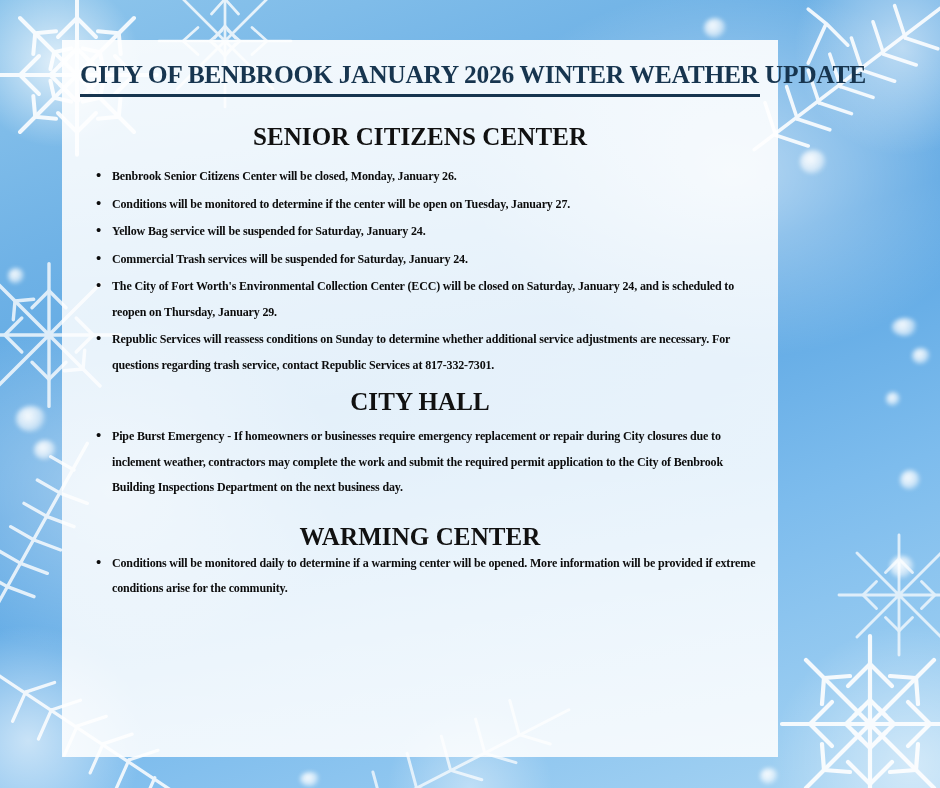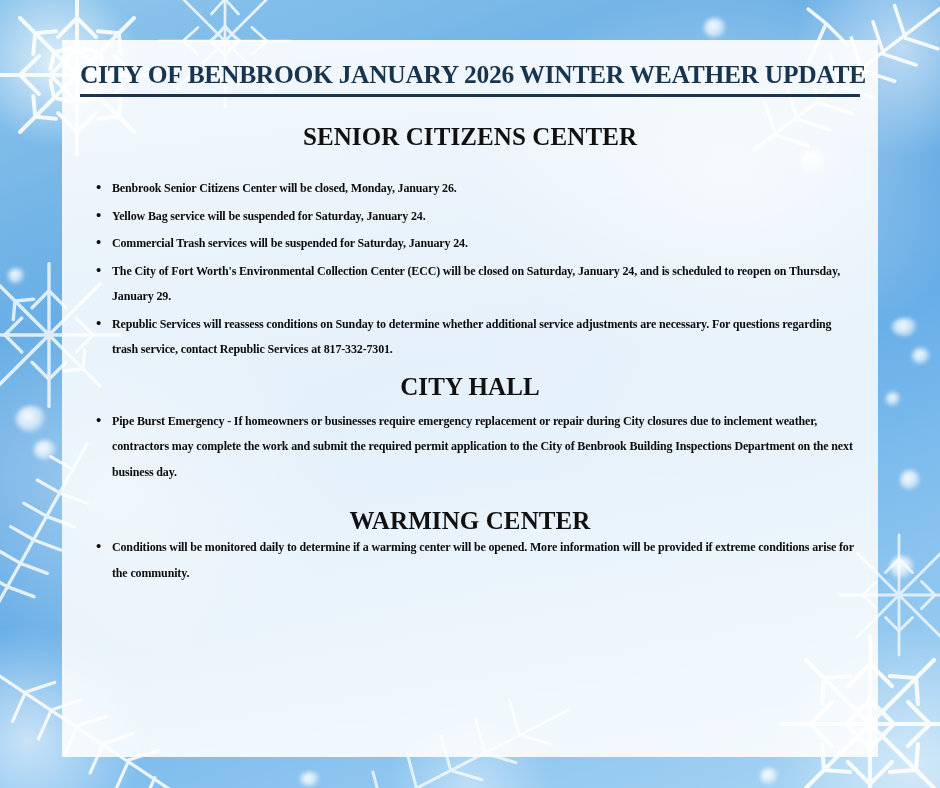--- a/index.html
+++ b/index.html
@@ -52,21 +52,21 @@
     position: absolute;
     opacity: 0.92;
   }
   .frost svg { display:block; }
 
   
   #panel {
     position: absolute;
     left: 62px;
     top: 40px;
-    width: 816px;
+    width: 716px;
     height: 717px;
     background: linear-gradient(180deg,
         rgba(255,255,255,0.90) 0%,
         rgba(255,255,255,0.86) 28%,
         rgba(255,255,255,0.83) 60%,
         rgba(255,255,255,0.88) 100%);
     box-sizing: border-box;
     padding: 14px 18px 17px 18px;
   }
 
@@ -84,21 +84,21 @@
   }
 
   .section-head {
     font-family: "Liberation Serif", "DejaVu Serif", serif;
     font-weight: bold;
     font-size: 25px;
     color: #111111;
     text-align: center;
     letter-spacing: 0.1px;
   }
-  .sh-senior   { margin-top: 26px; margin-bottom: 25px; }
+  .sh-senior   { margin-top: 26px; margin-bottom: 13px; }
   .sh-republic { margin-top: 24px; margin-bottom: 8px; }
   .sh-cityhall { margin-top: 10px; margin-bottom: 8px; }
   .sh-warming  { margin-top: 22px; }
 
   ul.bullets {
     list-style: none;
     margin: 0;
     padding: 0 0 0 16px;
   }
   ul.bullets li {
@@ -247,20 +247,21 @@
   <div class="bokeh" style="left:760px; top:768px; width:18px; height:16px;"></div>
   <div class="bokeh" style="left:300px; top:772px; width:20px; height:14px;"></div>
 
   <div id="panel">
 
     <div id="title">CITY OF BENBROOK JANUARY 2026 WINTER WEATHER UPDATE</div>
 
     <div class="section-head sh-senior">SENIOR CITIZENS CENTER</div>
     <ul class="bullets">
       <li>Benbrook Senior Citizens Center will be closed, Monday, January 26.</li>
+      <li>Conditions will be monitored to determine if the center will be open on Tuesday, January 27.</li>
     </ul>
 
     <ul class="bullets">
       <li>Yellow Bag service will be suspended for Saturday, January 24.</li>
       <li>Commercial Trash services will be suspended for Saturday, January 24.</li>
       <li>The City of Fort Worth's Environmental Collection Center (ECC) will be closed on Saturday, January 24, and is scheduled to reopen on Thursday, January 29.</li>
       <li>Republic Services will reassess conditions on Sunday to determine whether additional service adjustments are necessary. For questions regarding trash service, contact Republic Services at 817-332-7301.</li>
     </ul>
 
     <div class="section-head sh-cityhall">CITY HALL</div>

